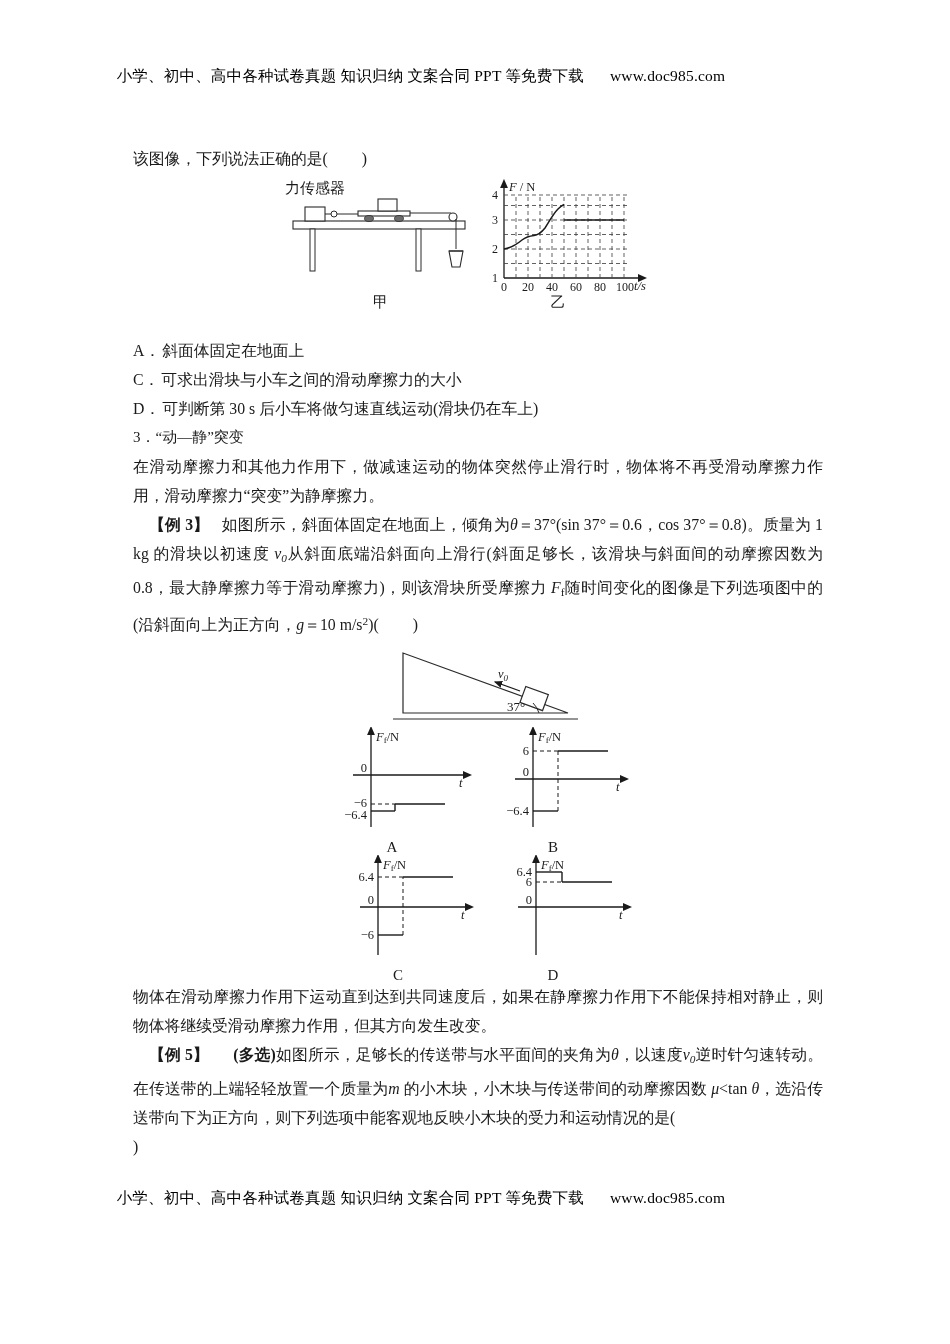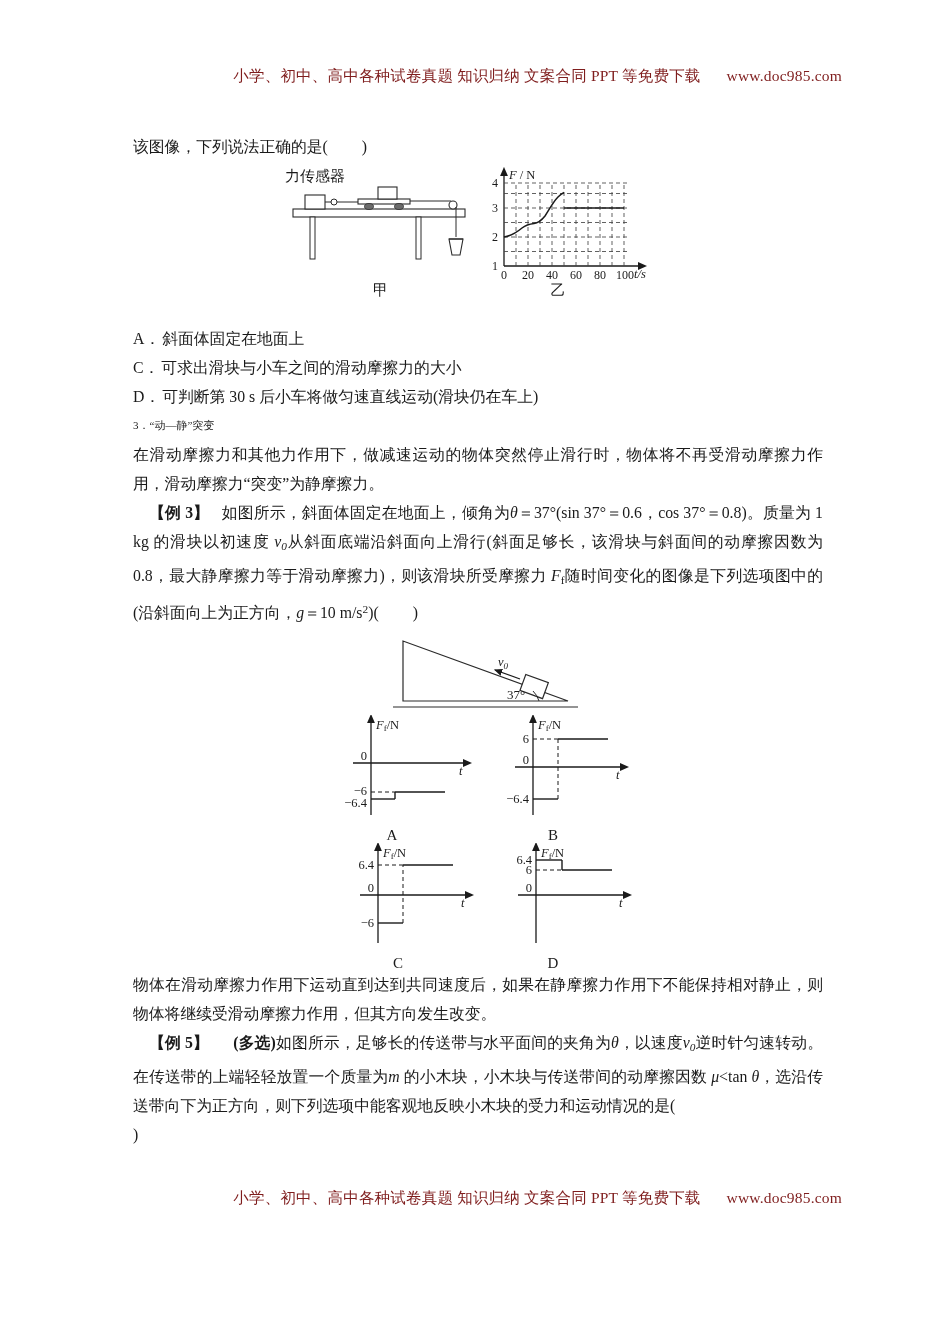--- a/index.html
+++ b/index.html
@@ -18,37 +18,37 @@
   .page {
     position: relative;
     width: 950px;
     height: 1344px;
     box-sizing: border-box;
   }
   .watermark {
     position: absolute;
     left: 0;
     width: 842px;
-    text-align: right;
+    text-align: center;
     font-size: 15.5px;
-    color: #7f1d1d;
+    color: #000000;
     letter-spacing: 0.2px;
     white-space: nowrap;
   }
   .watermark .url {
     font-family: "Liberation Serif", serif;
     margin-left: 26px;
   }
   .watermark-top { top: 66px; }
   .watermark-bottom { top: 1188px; }
 
   .content {
     position: absolute;
     left: 133px;
-    top: 132px;
+    top: 144px;
     width: 690px;
   }
 
   .line {
     font-size: 15.8px;
     line-height: 29px;
     margin: 0;
     text-align: justify;
   }
   .para {
@@ -58,21 +58,21 @@
     text-align: justify;
     text-justify: inter-ideograph;
   }
   .opt {
     font-size: 15.8px;
     line-height: 29px;
     margin: 0;
   }
   .opt .lab { margin-right: 2px; }
   .sec-head {
-    font-size: 11px;
+    font-size: 15px;
     line-height: 29px;
     margin: 0;
   }
   .ex-head { font-weight: bold; margin-left: 16px; }
   i { font-family: "Liberation Serif", serif; font-style: italic; }
   .sub { font-size: 0.72em; vertical-align: -0.25em; font-style: italic;}
   .subr { font-size: 0.72em; vertical-align: -0.25em; font-style: normal;}
   .sup { font-size: 0.72em; vertical-align: 0.45em; }
   .fig-wrap {
     position: relative;

